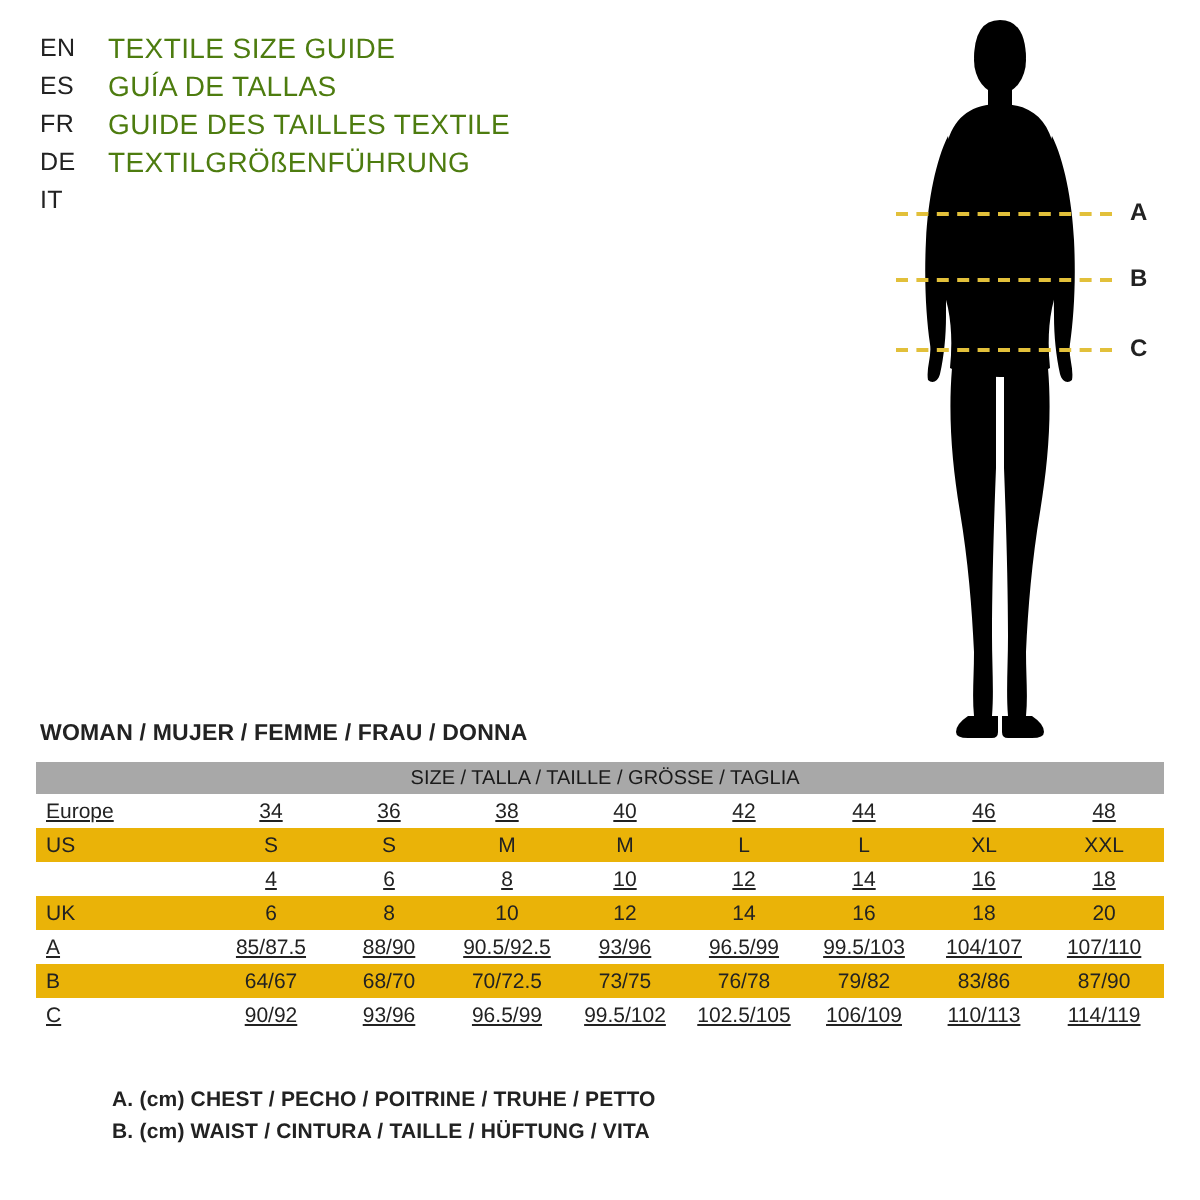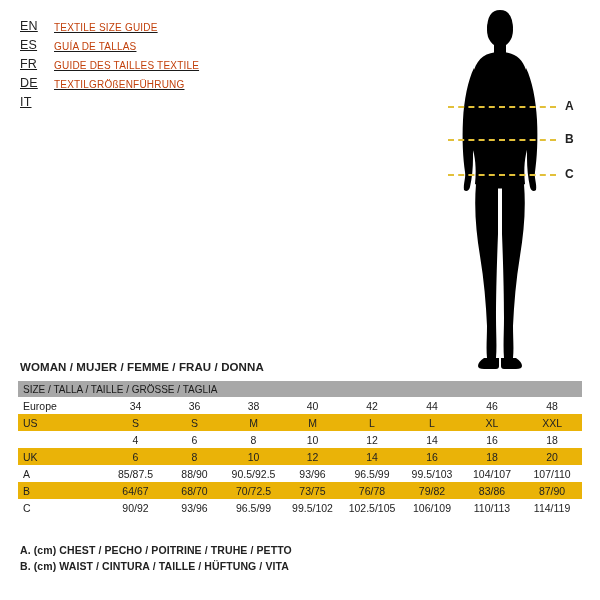--- a/index.html
+++ b/index.html
@@ -25,33 +25,32 @@
 
   
   .lang-block {
     position: absolute;
     left: 20px;
     top: 14px;
     width: 330px;
   }
   .lang-row {
     display: flex;
-    align-items: flex-end;
+    align-items: center;
     height: 19px;
-    text-decoration: underline;
   }
   .lang-code {
     width: 34px;
     font-size: 12.5px;
     color: #222;
     letter-spacing: 0.2px;
   }
   .lang-title {
-    font-size: 10px;
-    color: #c2410c;
+    font-size: 14px;
+    color: #4d7c0f;
     letter-spacing: 0.2px;
   }
 
   
   .figure-area {
     position: absolute;
     left: 420px;
     top: 8px;
     width: 170px;
     height: 365px;
@@ -112,43 +111,45 @@
   table.size-table td.label {
     text-align: left;
     padding-left: 5px;
   }
   tr.head td {
     background: #a8a8a8;
     font-size: 10px;
     font-weight: normal;
     color: #1a1a1a;
     height: 16px;
-    text-align: left;
+    text-align: center;
     padding-left: 5px;
   }
   tr.shaded td {
     background: #eab308;
   }
   tr.plain td {
     background: #ffffff;
+    text-decoration: underline;
   }
 
   
   .notes {
     position: absolute;
     left: 20px;
     top: 543px;
     width: 560px;
   }
   .note {
     font-size: 10.5px;
     font-weight: bold;
     color: #222;
     line-height: 15.5px;
     letter-spacing: 0.1px;
+    margin-left: 36px;
   }
 </style>
 </head>
 <body>
 
 <div class="page">
 
   <div class="lang-block">
     <div class="lang-row">
       <span class="lang-code">EN</span>

